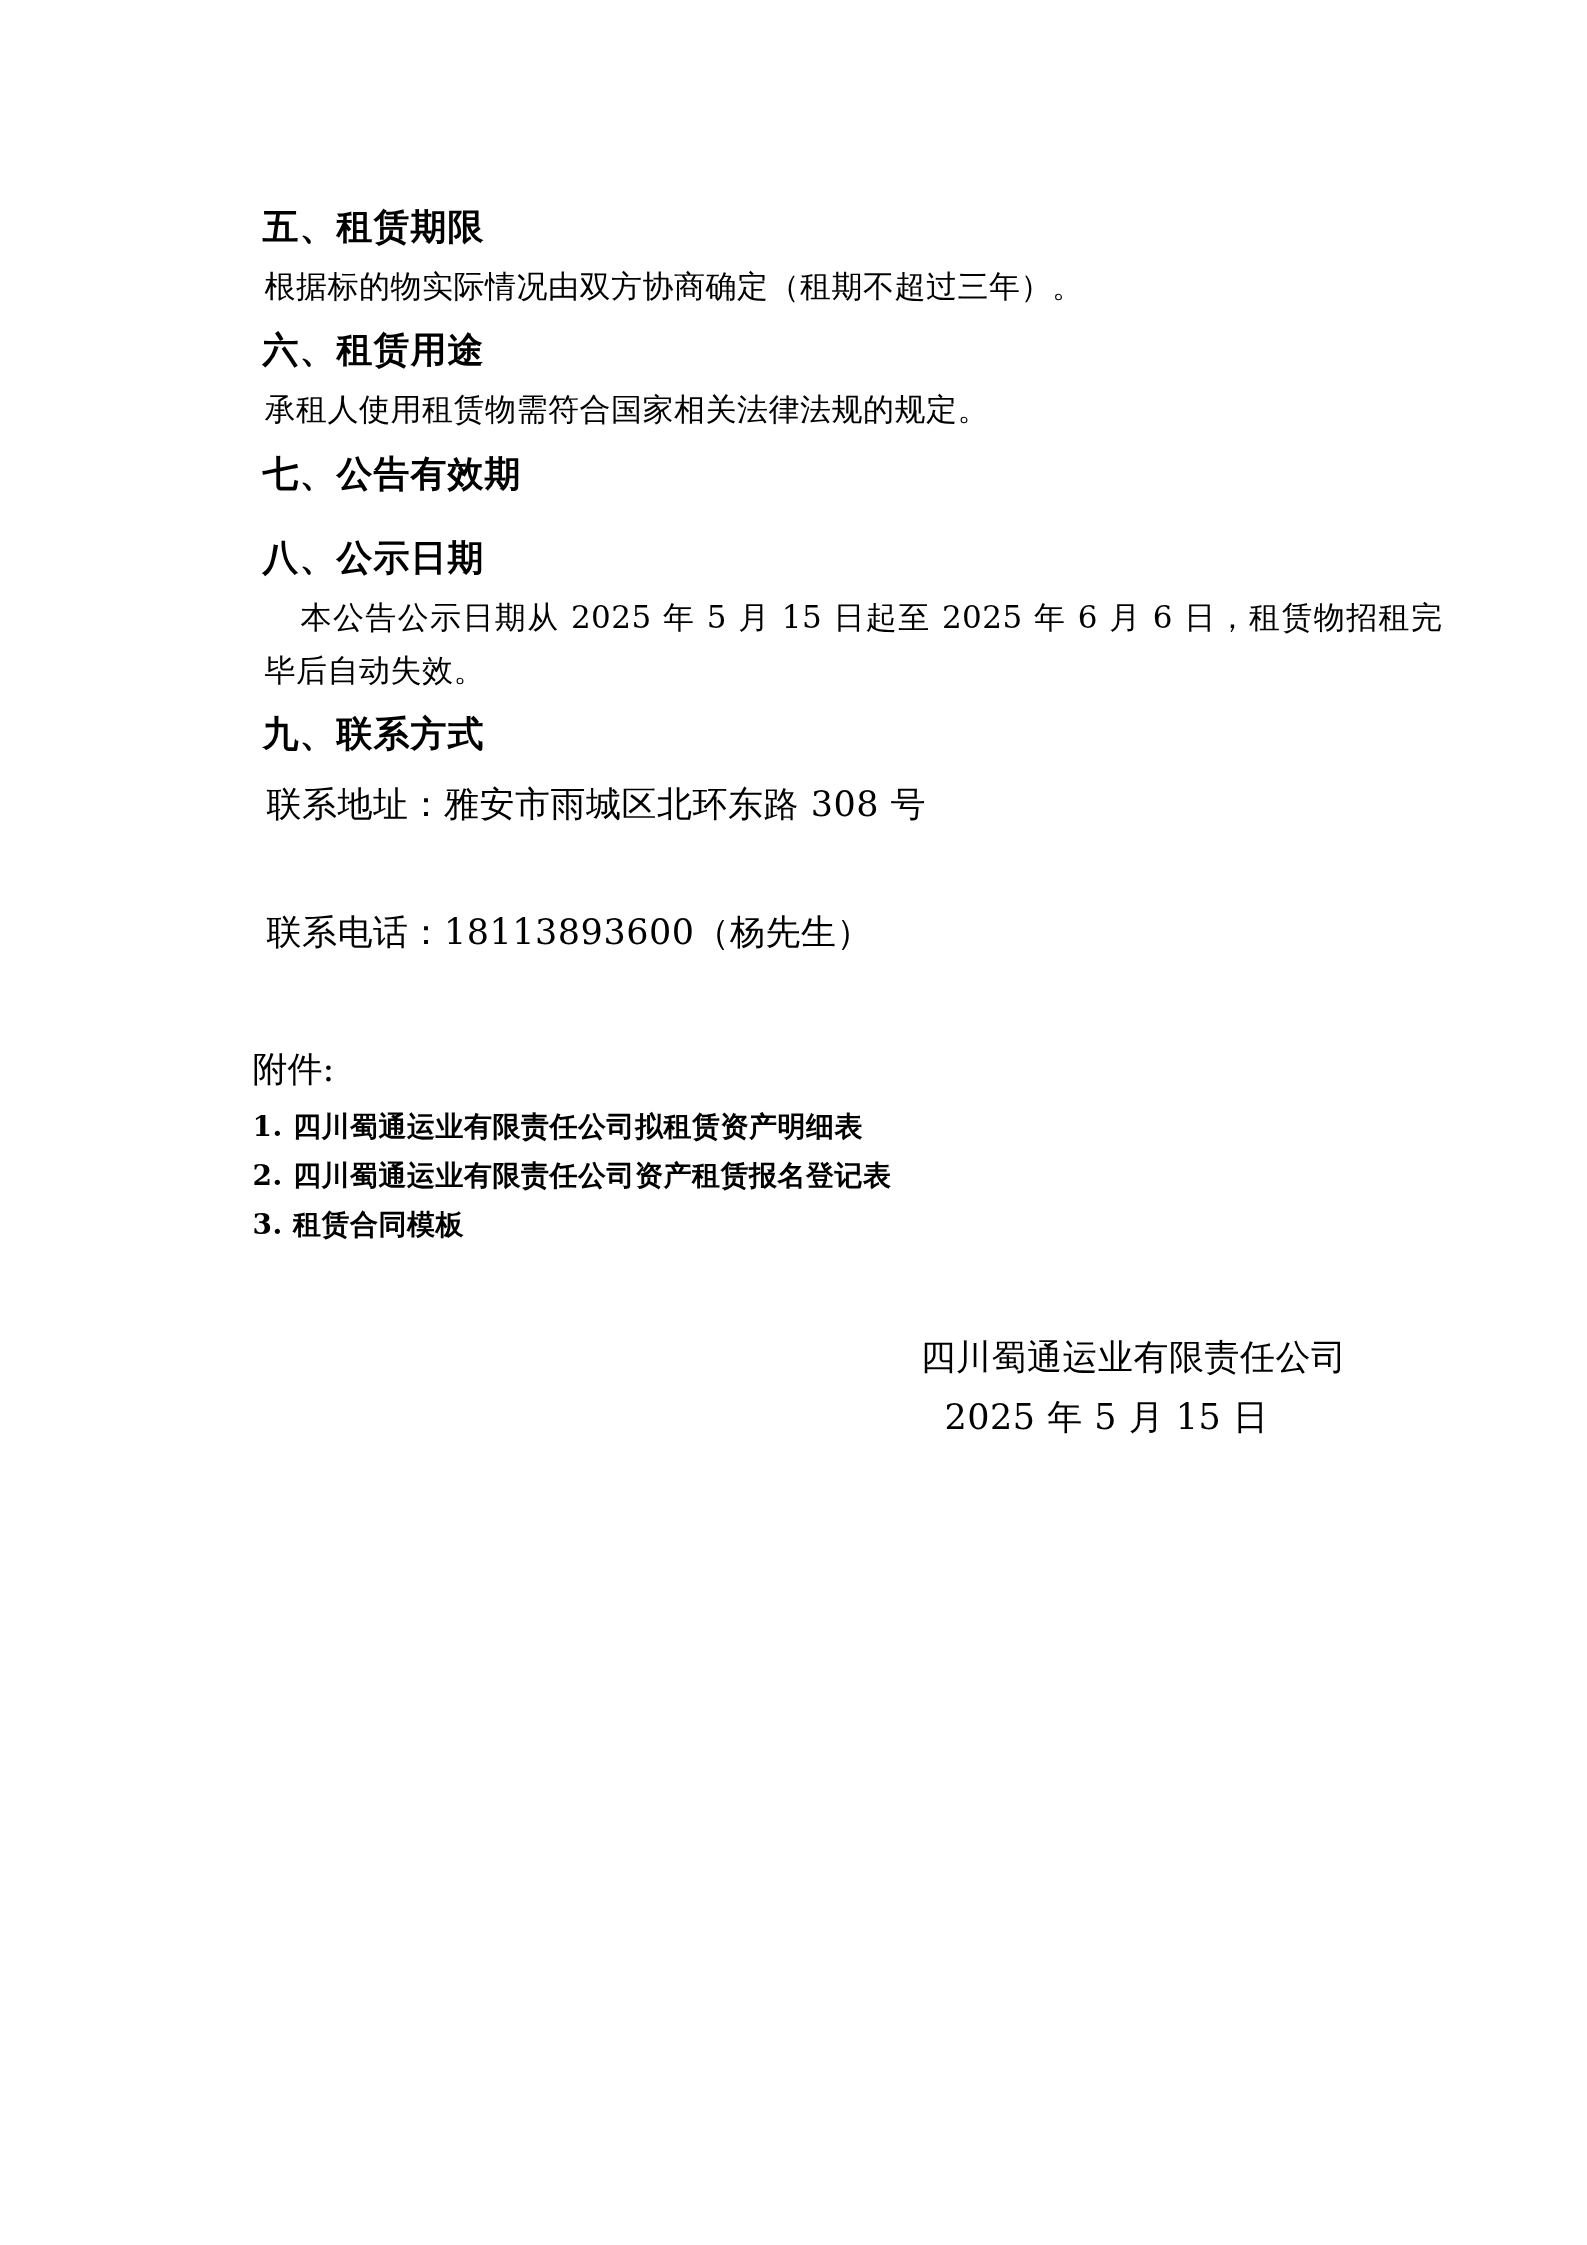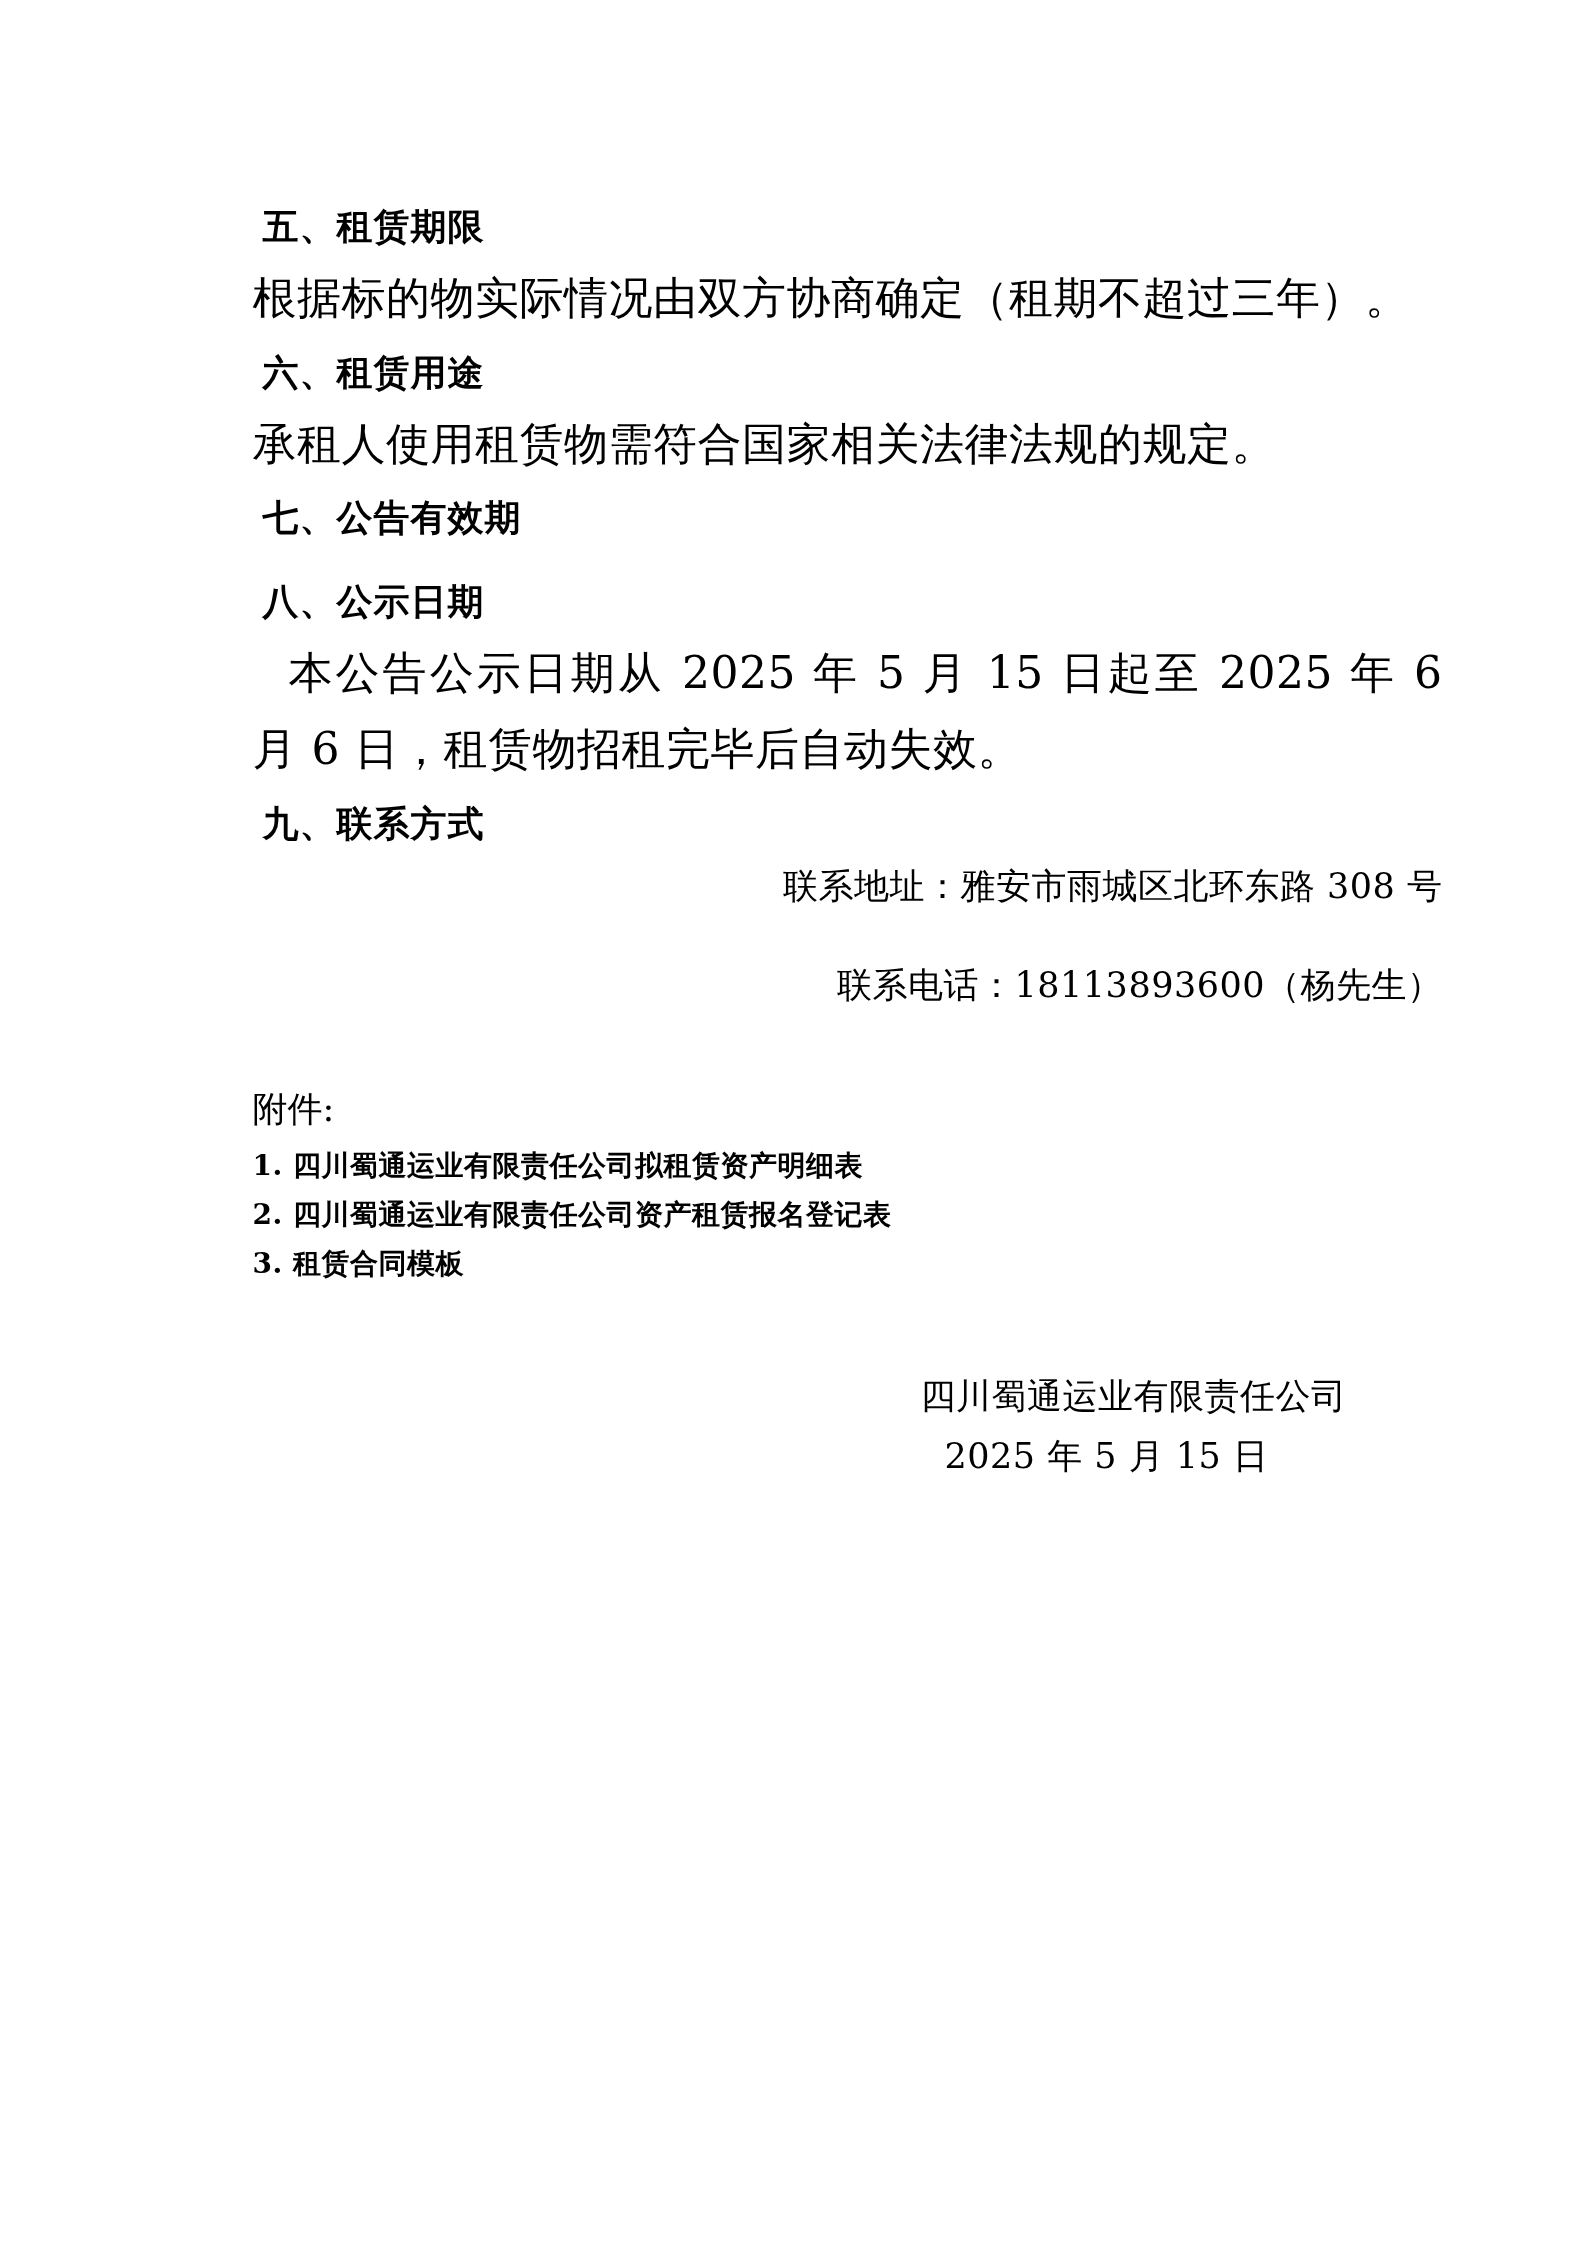--- a/index.html
+++ b/index.html
@@ -27,38 +27,37 @@
     font-family: "DejaVu Sans", "Liberation Sans", sans-serif;
     font-weight: bold;
     font-size: 36px;
     line-height: 1.5;
     letter-spacing: 1px;
     margin: 10px 0 6px 0;
     text-indent: 0;
     padding-left: 10px;
   }
   .para {
-    font-size: 44px;
+    font-size: 31px;
     line-height: 1.72;
     text-align: justify;
-    margin: 0 0 8px 0;
+    margin: 0 0 8px 12px;
     letter-spacing: 0.5px;
   }
   .para-first-indent {
     text-indent: 36px;
   }
   .block-gap-small { height: 14px; }
   .block-gap { height: 40px; }
   .block-gap-large { height: 64px; }
   .contact-line {
     font-size: 35px;
     line-height: 1.7;
-    margin: 0;
+    margin: 14px;
     letter-spacing: 0.5px;
-    text-align: right;
   }
   .phone-second {
     padding-left: 160px;
   }
   .attach-head {
     font-size: 35px;
     line-height: 1.7;
     margin: 0 0 2px 0;
   }
   .attach-item {

